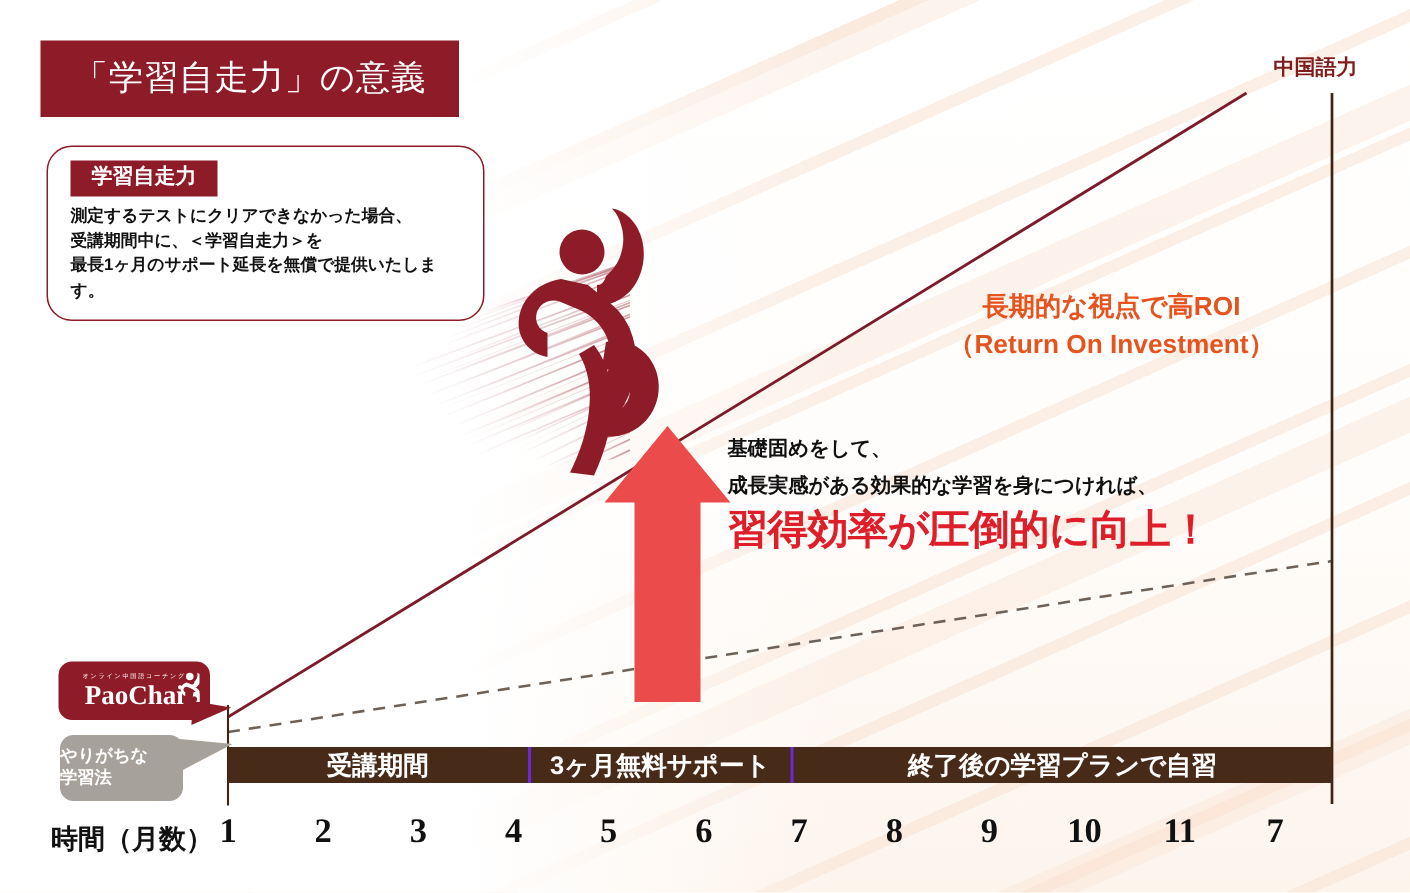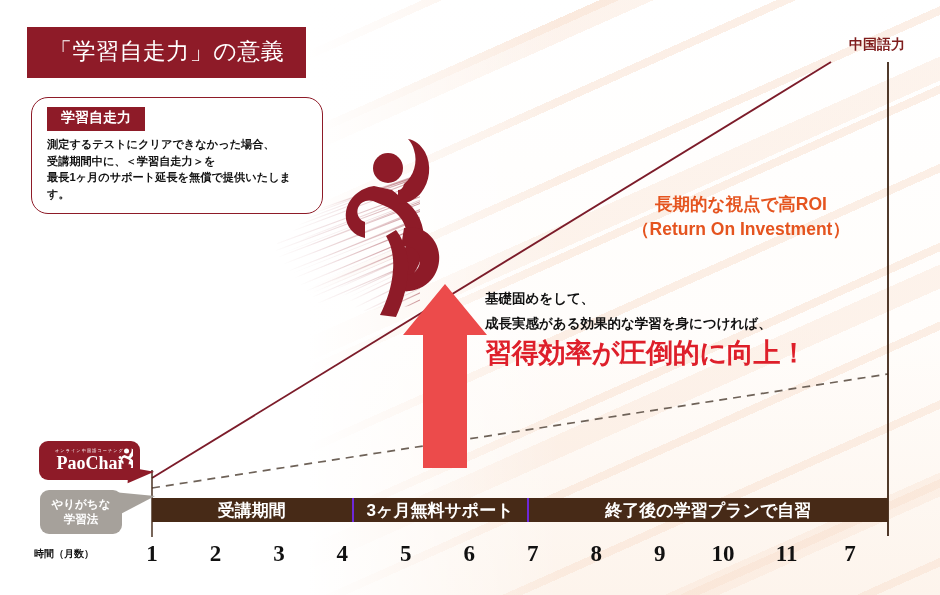--- a/index.html
+++ b/index.html
@@ -124,21 +124,21 @@
   }
 
   
   .grey-callout{
     position:absolute;left:40px;top:490px;
     width:82px;height:44px;
     background:#A6A19B;
     border-radius:9px;
     color:#ffffff;
     font-size:11.5px;font-weight:bold;line-height:1.28;
-    display:flex;flex-direction:column;align-items:center;justify-content:center;
+    display:flex;flex-direction:column;align-items:flex-start;justify-content:center;
     text-align:center;
   }
   .grey-tail{
     position:absolute;left:113px;top:492px;
     width:0;height:0;
     border-left:42px solid #A6A19B;
     border-top:4px solid transparent;
     border-bottom:22px solid transparent;
   }
 
@@ -157,21 +157,21 @@
     box-sizing:border-box;
   }
   .seg + .seg{border-left:2px solid #6d28d9;}
 
   
   .axis-row{
     position:absolute;left:0;top:541px;width:940px;height:34px;
   }
   .axis-caption{
     position:absolute;left:34px;top:6px;
-    font-size:10px;font-weight:bold;color:#111;
+    font-size:18px;font-weight:bold;color:#111;
     white-space:nowrap;
   }
   .tick{
     position:absolute;top:0;
     font-family:"Liberation Serif","DejaVu Serif",serif;
     font-size:23px;font-weight:bold;color:#111;
     transform:translateX(-50%);
     white-space:nowrap;
   }
 </style>

